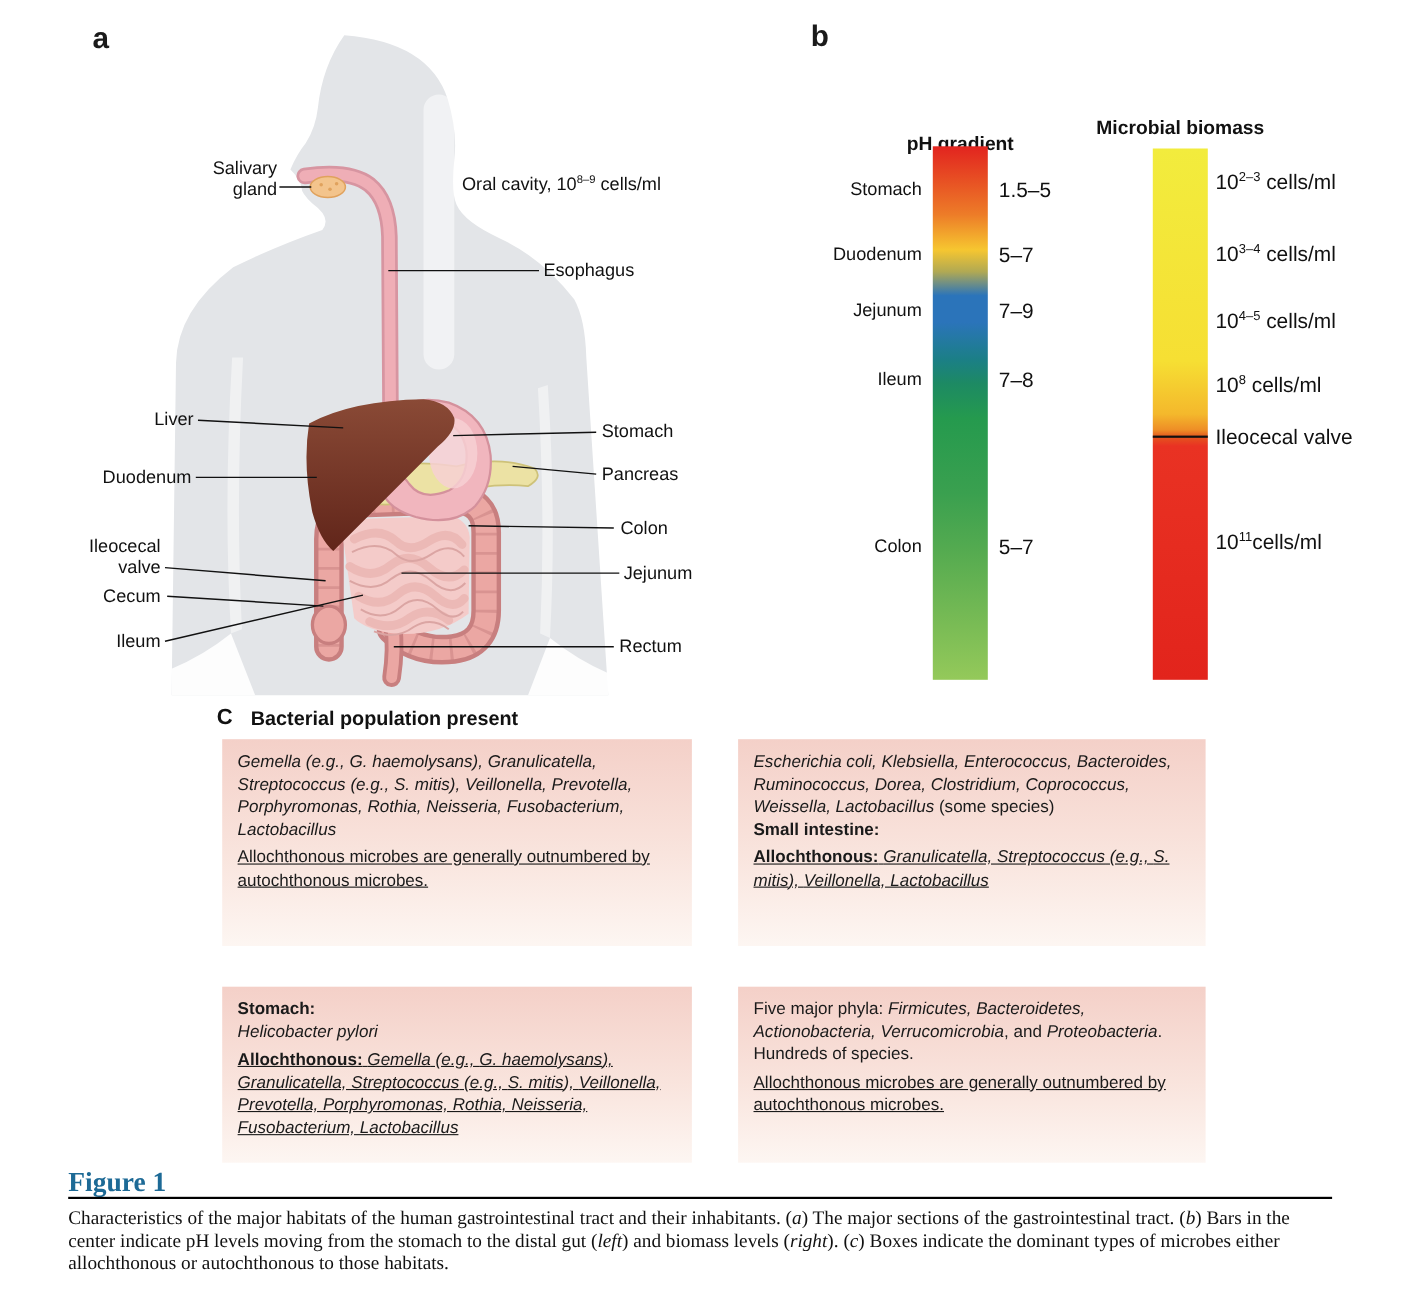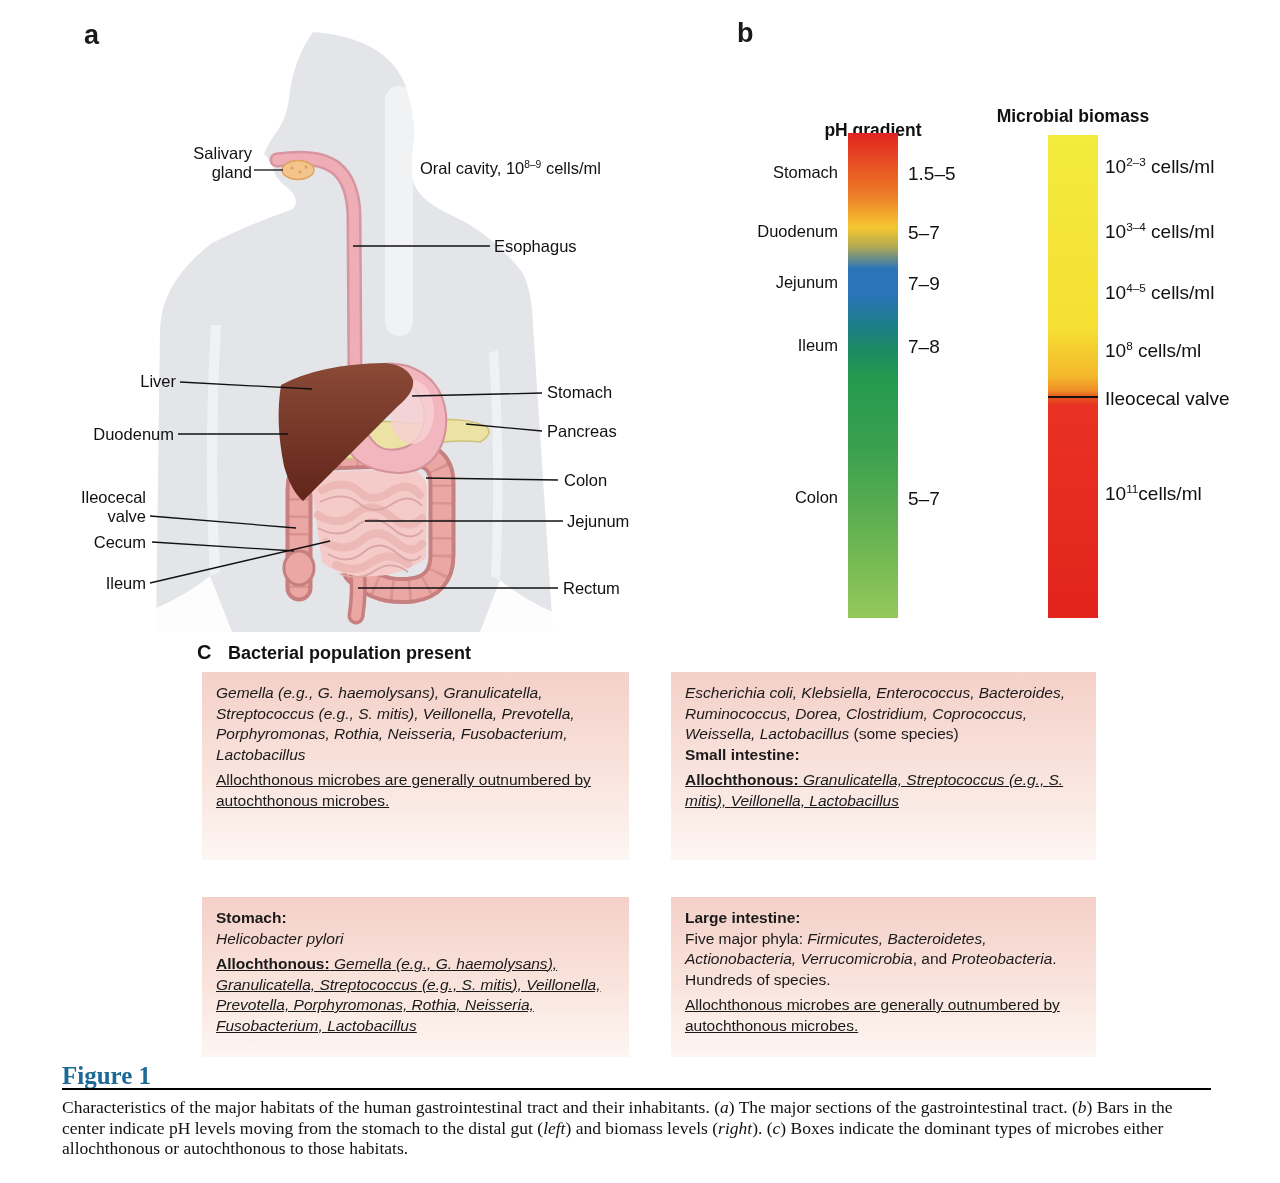--- a/index.html
+++ b/index.html
@@ -198,21 +198,20 @@
     <div class="gap"><span style="font-weight: bold;">Allochthonous:</span><span> </span><span style="font-style: italic;">Granulicatella, Streptococcus</span><span style="font-style: italic;"> (e.g., </span><span style="font-style: italic;">S. mitis</span><span style="font-style: italic;">), </span><span style="font-style: italic;">Veillonella, Lactobacillus</span></div>
   </div>
 
   <div class="abs cbox" style="left:202px;top:897px;width:427px;height:160px">
     <div><span style="font-weight: bold;">Stomach:</span></div>
     <div><span style="font-style: italic;">Helicobacter pylori</span></div>
     <div class="gap"><span style="font-weight: bold;">Allochthonous:</span><span> </span><span style="font-style: italic;">Gemella</span><span style="font-style: italic;"> (e.g., </span><span style="font-style: italic;">G. haemolysans</span><span style="font-style: italic;">), </span><span style="font-style: italic;">Granulicatella, Streptococcus</span><span style="font-style: italic;"> (e.g., </span><span style="font-style: italic;">S. mitis</span><span style="font-style: italic;">), </span><span style="font-style: italic;">Veillonella, Prevotella, Porphyromonas, Rothia, Neisseria, Fusobacterium, Lactobacillus</span></div>
   </div>
 
   <div class="abs cbox" style="left:671px;top:897px;width:425px;height:160px">
-    <div><span style="font-weight: bold;">Large intestine:</span></div>
     <div><span>Five major phyla: </span><span style="font-style: italic;">Firmicutes, Bacteroidetes, Actionobacteria, Verrucomicrobia</span><span>, and </span><span style="font-style: italic;">Proteobacteria</span><span>. Hundreds of species.</span></div>
     <div class="gap"><span>Allochthonous microbes are generally outnumbered by autochthonous microbes.</span></div>
   </div>
 
   <div class="abs figlabel" style="left:62px;top:1062px">Figure 1</div>
   <div class="abs figrule" style="left:62px;top:1088px;width:1149px"></div>
   <div class="abs figcaption" style="left:62px;top:1097px;width:1155px"><span>Characteristics of the major habitats of the human gastrointestinal tract and their inhabitants. (</span><span style="font-style: italic;">a</span><span>) The major sections of the gastrointestinal tract. (</span><span style="font-style: italic;">b</span><span>) Bars in the center indicate pH levels moving from the stomach to the distal gut (</span><span style="font-style: italic;">left</span><span>) and biomass levels (</span><span style="font-style: italic;">right</span><span>). (</span><span style="font-style: italic;">c</span><span>) Boxes indicate the dominant types of microbes either allochthonous or autochthonous to those habitats.</span></div>
 
 </div>
 

